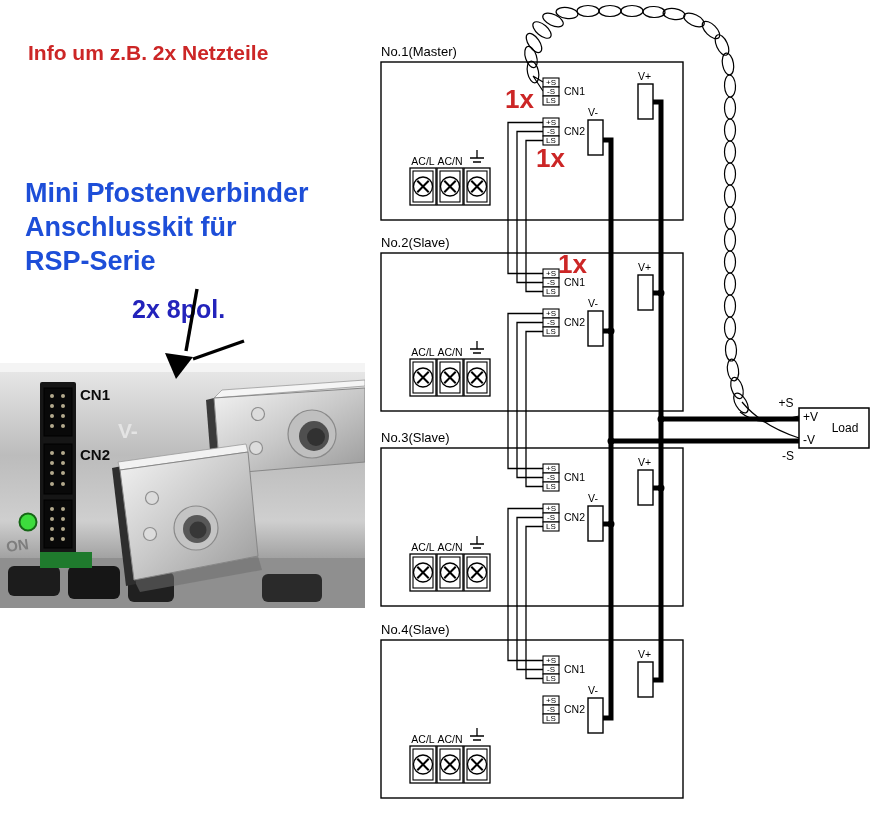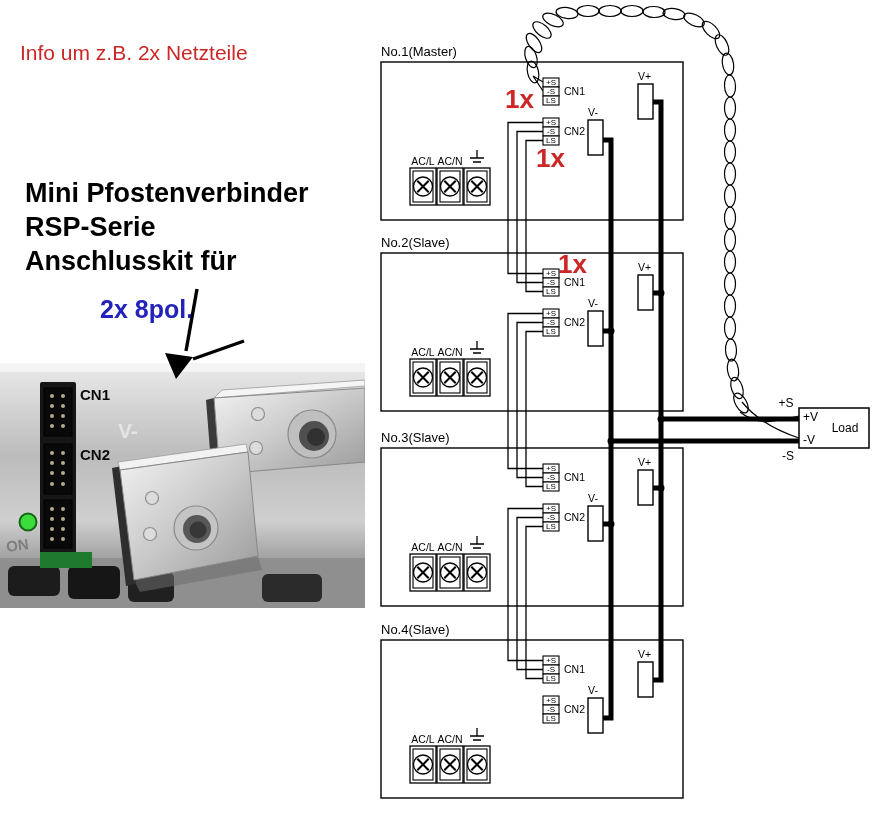--- a/index.html
+++ b/index.html
@@ -1,20 +1,20 @@
 <!DOCTYPE html>
 <html><head>
 <meta charset="utf-8">
 <style>
   html,body{margin:0;padding:0;background:#fff;}
   #canvas{position:relative;width:885px;height:821px;background:#fff;overflow:hidden;
           font-family:"Liberation Sans",sans-serif;}
   .txtblock{position:absolute;white-space:nowrap;}
   .txtblock div{display:block;}
-  #info-note{left:20px;top:38px;font-size:21px;font-weight:normal;line-height:29px;color:#cc2626;}
+  #info-note{left:28px;top:38px;font-size:21px;font-weight:bold;line-height:29px;color:#cc2626;}
   #kit-note{left:25px;top:176px;font-size:27px;font-weight:bold;line-height:34px;color:#0d0d0d;}
   #kit-contents{left:100px;top:293px;font-size:25px;font-weight:bold;line-height:33px;color:#2323bb;}
   svg{position:absolute;left:0;top:0;}
   svg text{font-family:"Liberation Sans",sans-serif;fill:#000;}
   .f8{font-size:8px;}
   .f10{font-size:10.5px;}
   .f12{font-size:12px;}
   .f13{font-size:13px;}
   .qty{font-size:26px;font-weight:bold;fill:#cc2626;}
   .thin{stroke:#000;stroke-width:1.3;fill:none;}
@@ -28,27 +28,27 @@
 </style>
 </head>
 <body>
 
 <div id="canvas">
 
   <div id="info-note" class="txtblock" style="color: rgb(204, 38, 38);">
     <div>Info um z.B. 2x Netzteile</div>
   </div>
 
-  <div id="kit-note" class="txtblock" style="color: #000000;">
+  <div id="kit-note" class="txtblock" style="color: #1d4ed8;">
     <div>Mini Pfostenverbinder</div>
+    <div>Anschlusskit für</div>
     <div>RSP-Serie</div>
-    <div>Anschlusskit für</div>
   </div>
 
-  <div id="kit-contents" class="txtblock" style="color: rgb(35, 35, 187);">
+  <div id="kit-contents" class="txtblock" style="color: rgb(35, 35, 187); margin-left: 32px;">
     <div>2x 8pol.</div>
   </div>
 
   <svg width="885" height="821" viewBox="0 0 885 821">
     <defs>
       <linearGradient id="met" x1="0" y1="0" x2="0" y2="1">
         <stop offset="0" stop-color="#e6e6e6"></stop>
           <stop offset="0.45" stop-color="#bcbcbc"></stop>
         <stop offset="0.8" stop-color="#cfcfcf"></stop>
           <stop offset="1" stop-color="#a2a2a2"></stop>

